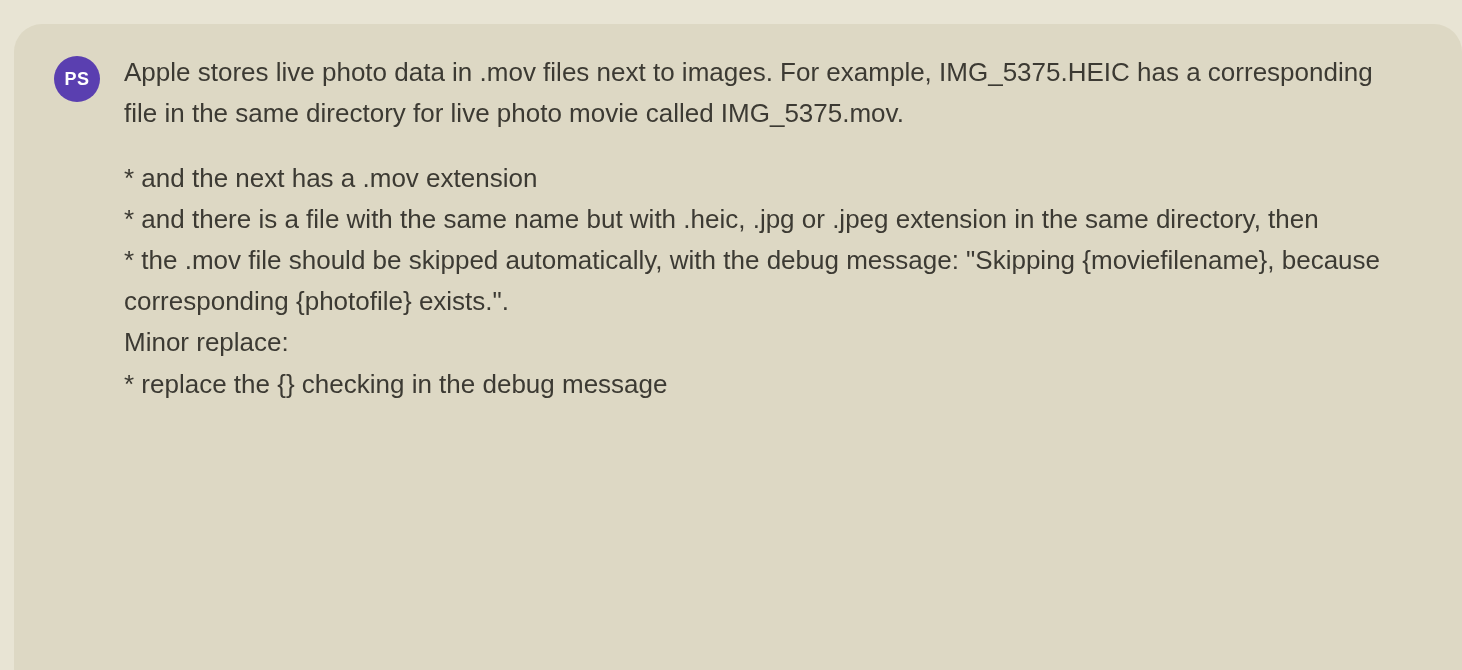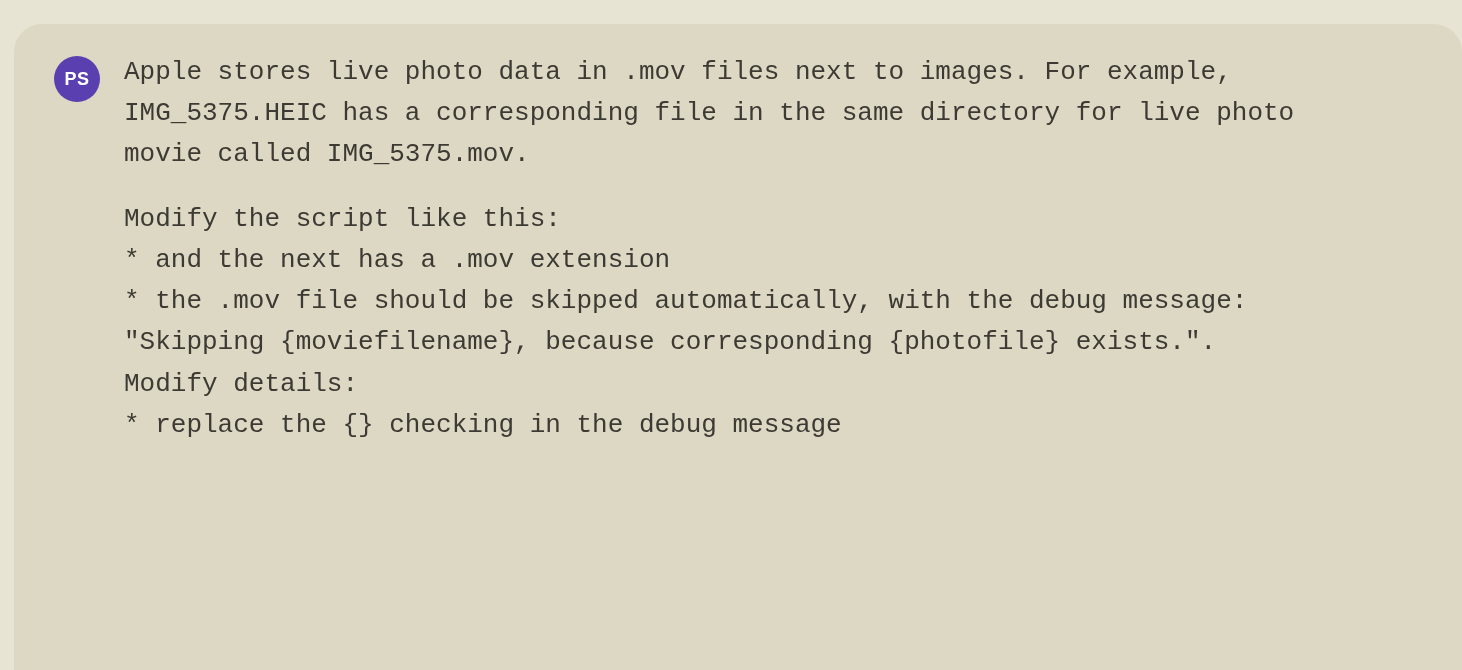--- a/index.html
+++ b/index.html
@@ -45,38 +45,37 @@
     margin-top: 4px;
     text-align: center;
   }
   .content {
     flex: 1 1 auto;
     color: #3c3a33;
     font-size: 26px;
     line-height: 1.58;
     font-weight: 400;
     padding-right: 40px;
-    font-family: Liberation Mono, monospace;
   }
   .content p {
     margin: 0;
   }
   .content .spacer {
     height: 24px;
   }
 </style>
 </head>
 <body>
 
 <div class="card">
   <div class="row">
     <div class="avatar">PS</div>
     <div class="content">
       <p>Apple stores live photo data in .mov files next to images. For example, IMG_5375.HEIC has a corresponding file in the same directory for live photo movie called IMG_5375.mov.</p>
       <div class="spacer"></div>
-      <p>Modify the script like this:</p>
       <p>* and the next has a .mov extension</p>
+      <p>* and there is a file with the same name but with .heic, .jpg or .jpeg extension in the same directory, then</p>
       <p>* the .mov file should be skipped automatically, with the debug message: "Skipping {moviefilename}, because corresponding {photofile} exists.".</p>
-      <p>Modify details:</p>
+      <p>Minor replace:</p>
       <p>* replace the {} checking in the debug message</p>
     </div>
   </div>
 </div>
 
 </body></html>

